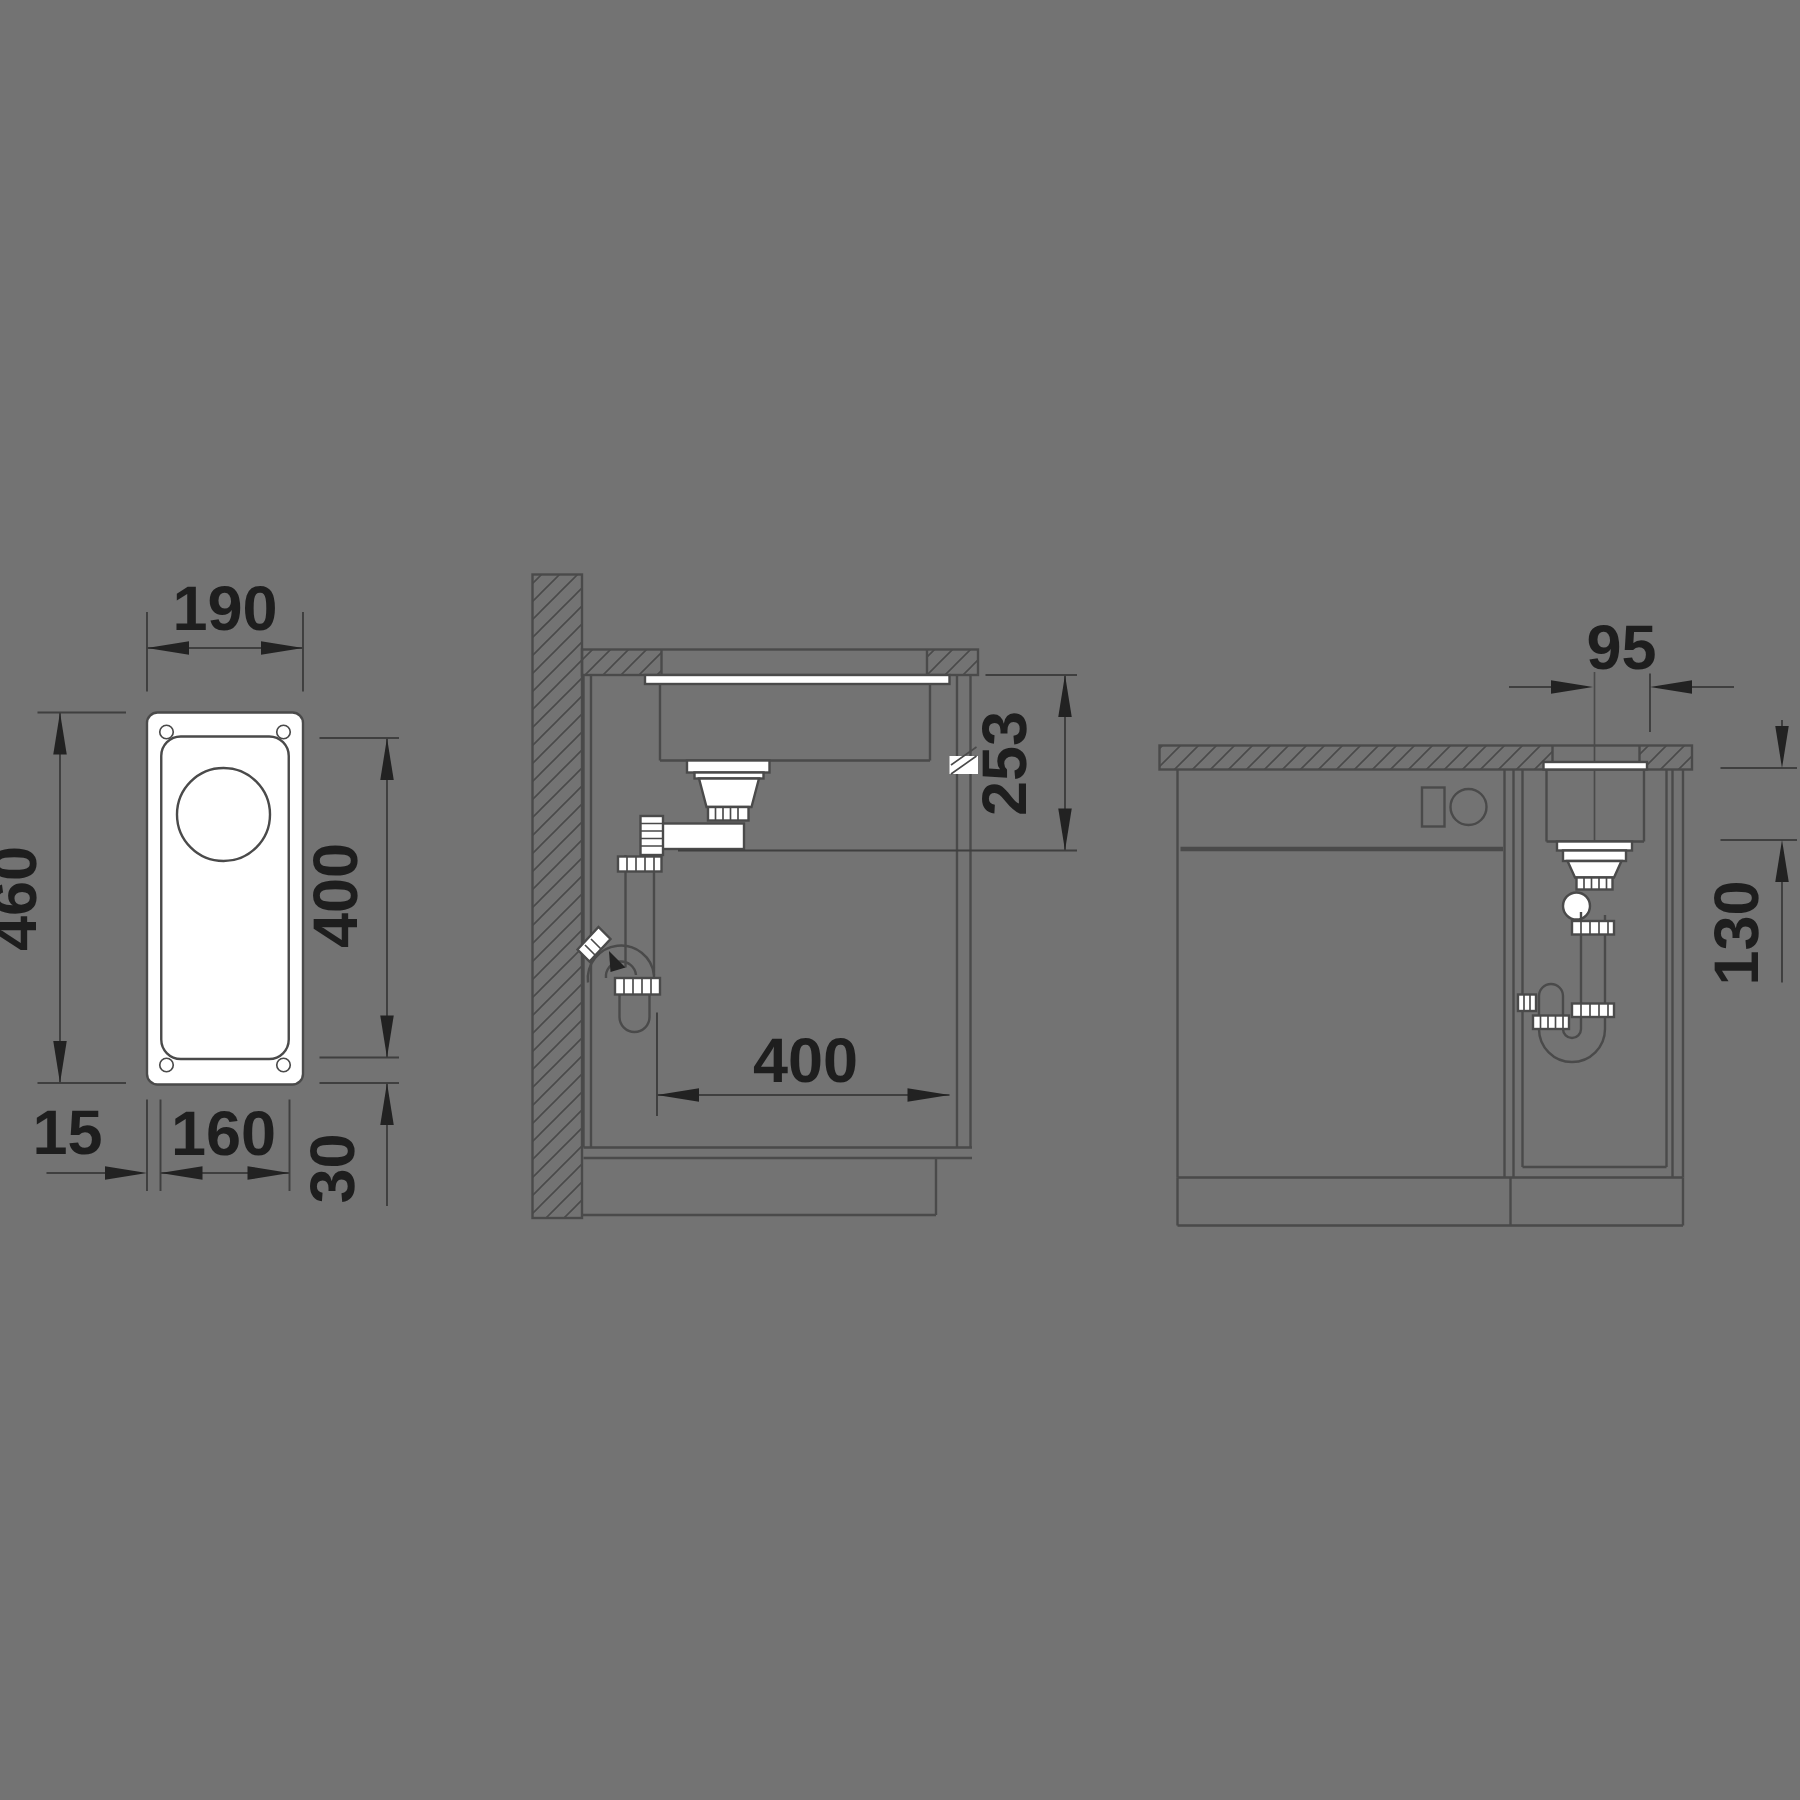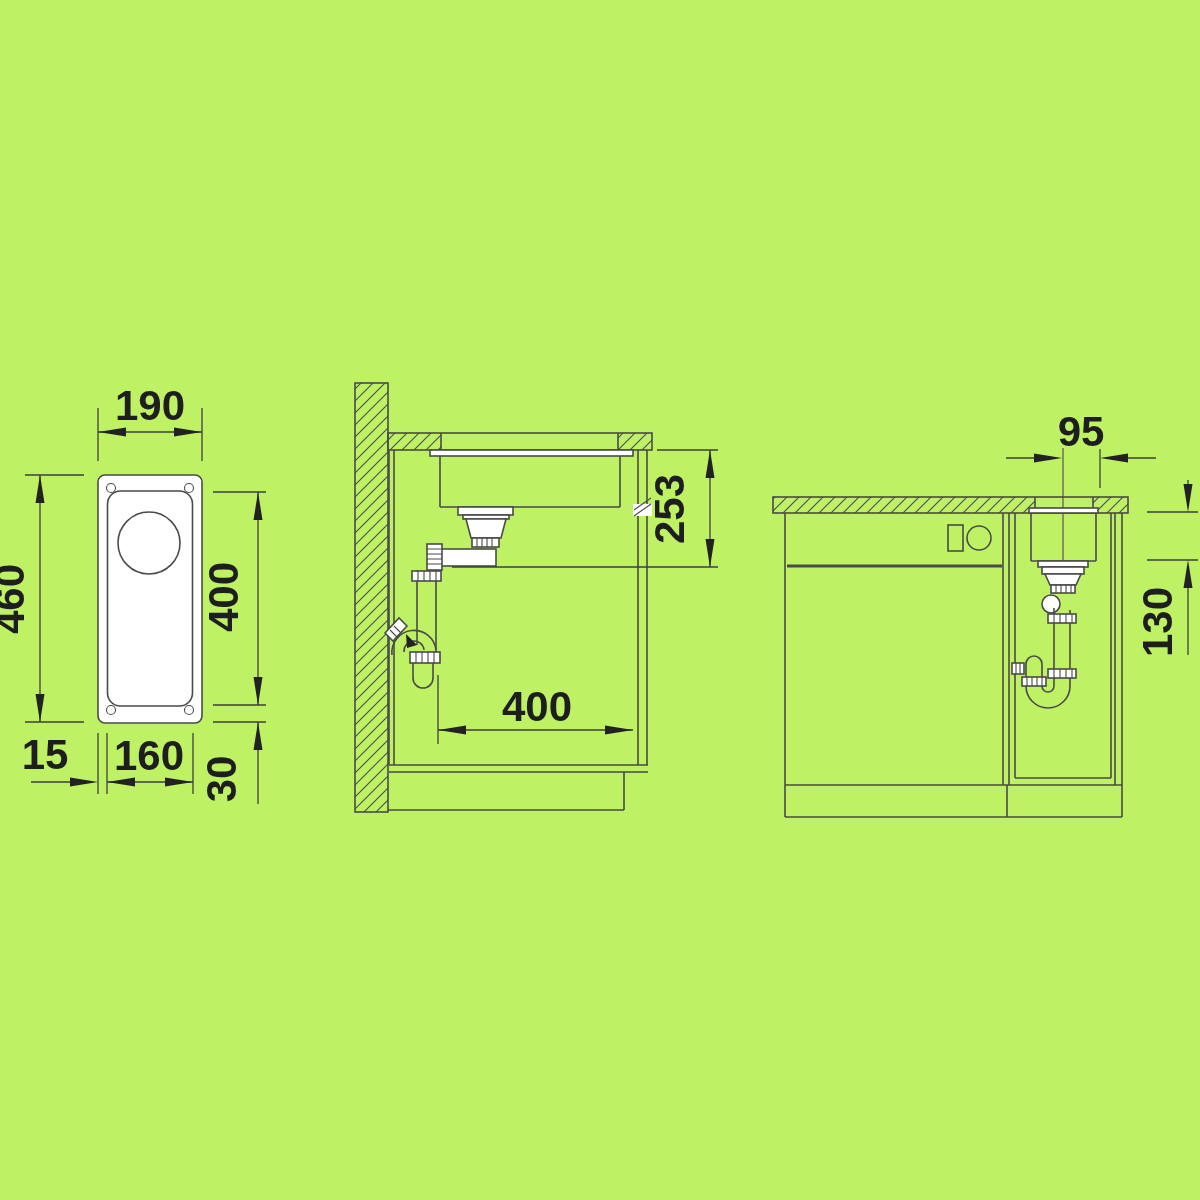--- a/index.html
+++ b/index.html
@@ -1,16 +1,16 @@
 <!DOCTYPE html>
 <html><head>
 <meta charset="utf-8">
 <style>
   html,body{margin:0;padding:0;background:#ffffff;}
-  .page{position:relative;width:1200px;height:1200px;background:#bef264;overflow:hidden;
+  .page{position:relative;width:1200px;height:1200px;background:#737373;overflow:hidden;
         font-family:"Liberation Sans",sans-serif;}
   svg{display:block;}
   .ln{fill:none;stroke:#4a4a4a;stroke-width:1.6;}
   .lnw{fill:#ffffff;stroke:#4a4a4a;stroke-width:1.6;}
   .thin{fill:none;stroke:#4a4a4a;stroke-width:1.1;}
   .dim{fill:none;stroke:#3f3f3f;stroke-width:1.3;}
   .ah{fill:#222222;stroke:none;}
   .dimtext{font-family:"Liberation Sans",sans-serif;font-weight:bold;font-size:42px;
            fill:#1e1e1e;text-anchor:middle;}
   .gap{stroke-width:3;}

